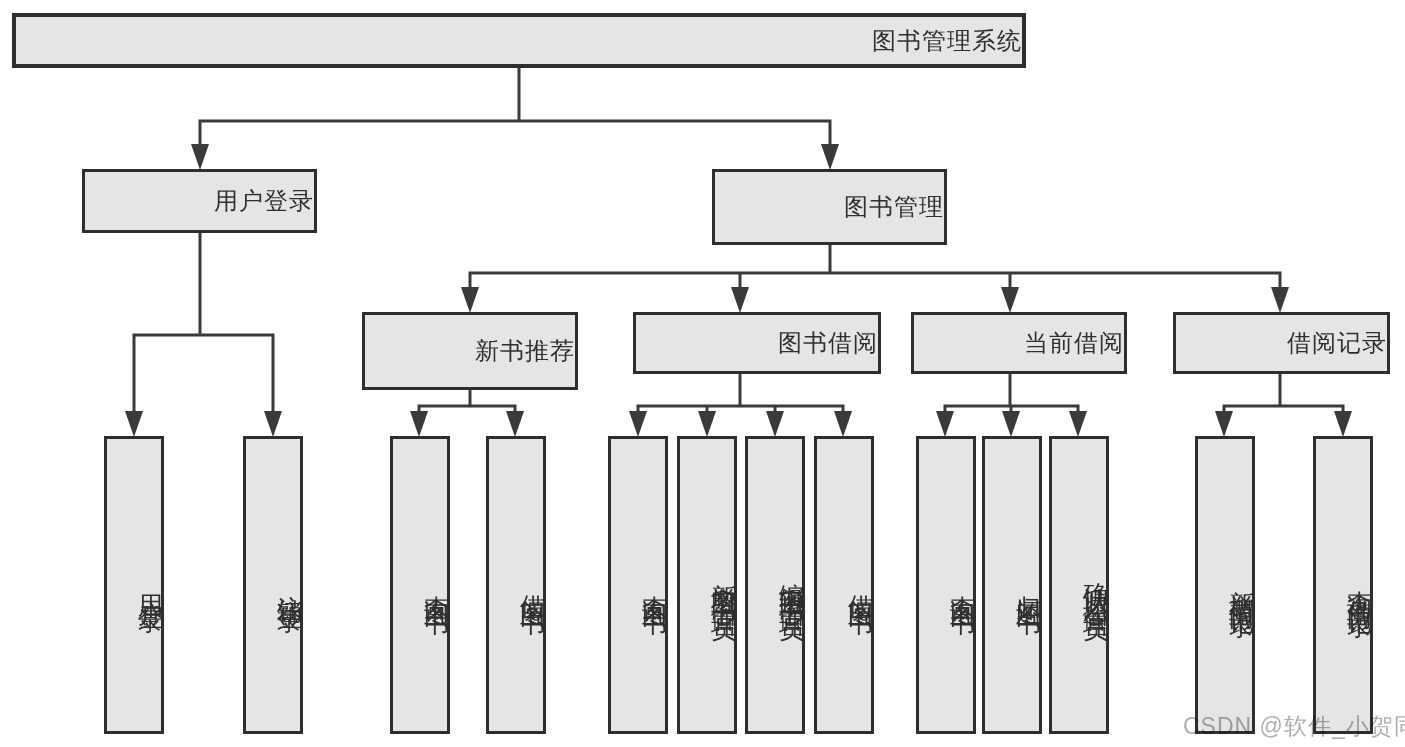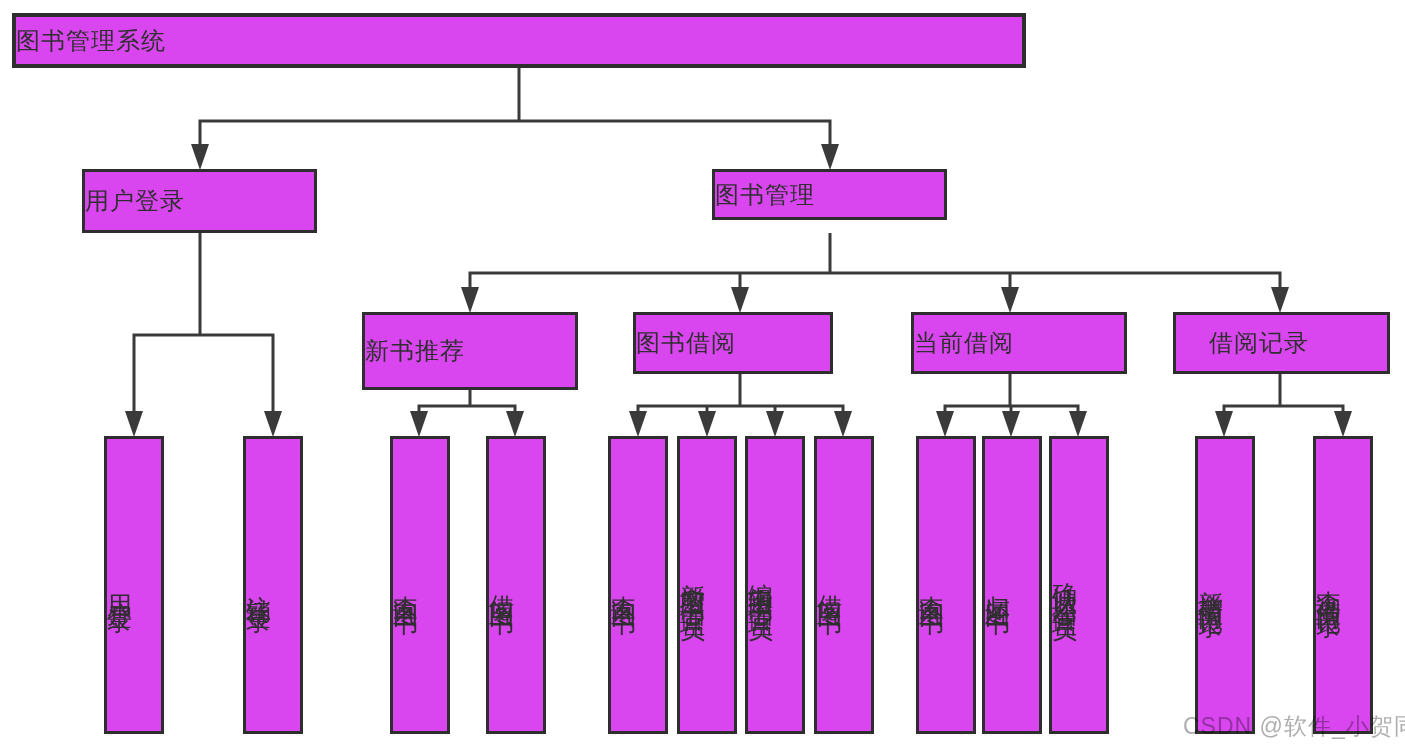--- a/index.html
+++ b/index.html
@@ -4,29 +4,29 @@
 <style>
   html,body{margin:0;padding:0;background:#fff;}
   .canvas{
     position:relative;width:1405px;height:747px;background:#fff;overflow:hidden;
     font-family:"Liberation Sans","DejaVu Sans",sans-serif;color:#2f2f2f;
   }
   .wires{position:absolute;left:0;top:0;width:1405px;height:747px;}
   .wires path{stroke:#3a3a3a;stroke-width:3;fill:none;}
   .wires polygon{fill:#3a3a3a;stroke:none;}
   .node{
-    position:absolute;box-sizing:border-box;border:3px solid #2e2e2e;background:#d946ef;
-    display:flex;align-items:center;justify-content:flex-start;text-align:center;
+    position:absolute;box-sizing:border-box;border:3px solid #2e2e2e;background:#e5e5e5;
+    display:flex;align-items:center;justify-content:flex-end;text-align:center;font-family:Liberation Mono, monospace;
   }
   .hlabel{font-size:24px;letter-spacing:1px;white-space:nowrap;}
   .root{left:12px;top:13px;width:1014px;height:55px;border-width:4px;}
   .b-user{left:82px;top:169px;width:235px;height:64px;}
-  .b-book{left:712px;top:169px;width:235px;height:51px;}
+  .b-book{left:712px;top:169px;width:235px;height:76px;}
   .g1{left:362px;top:312px;width:216px;height:78px;}
-  .g2{left:633px;top:312px;width:200px;height:62px;}
+  .g2{left:633px;top:312px;width:248px;height:62px;}
   .g3{left:903px;top:312px;width:216px;height:62px;margin-left:8px;}
   .g4{left:1173px;top:312px;width:217px;height:62px;padding-left:33px;}
   .leaf{top:436px;width:60px;height:298px;}
   .vtext{
     writing-mode:vertical-rl;text-orientation:mixed;
     font-size:25px;line-height:1;letter-spacing:5px;white-space:nowrap;
   }
   .l1{left:104px;} .l2{left:243px;}
   .l3{left:390px;} .l4{left:486px;}
   .l5{left:608px;} .l6{left:677px;} .l7{left:745px;} .l8{left:814px;}

